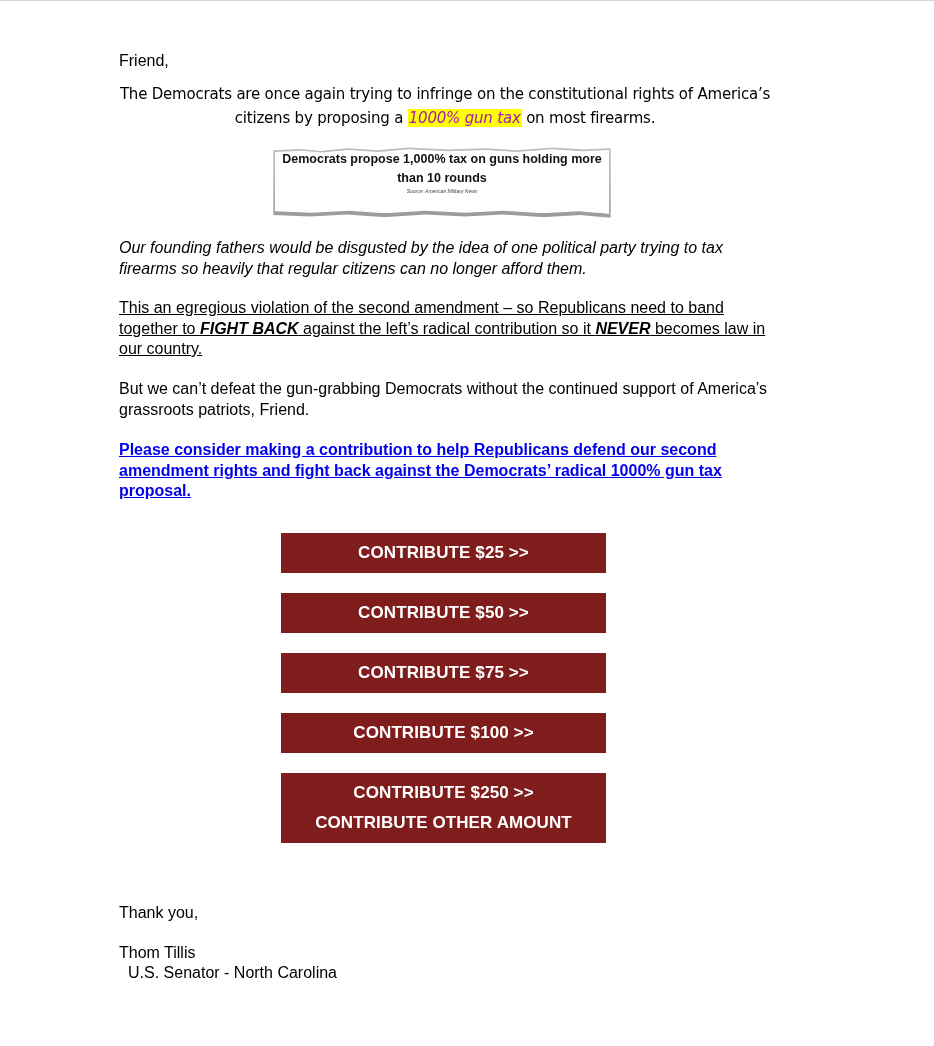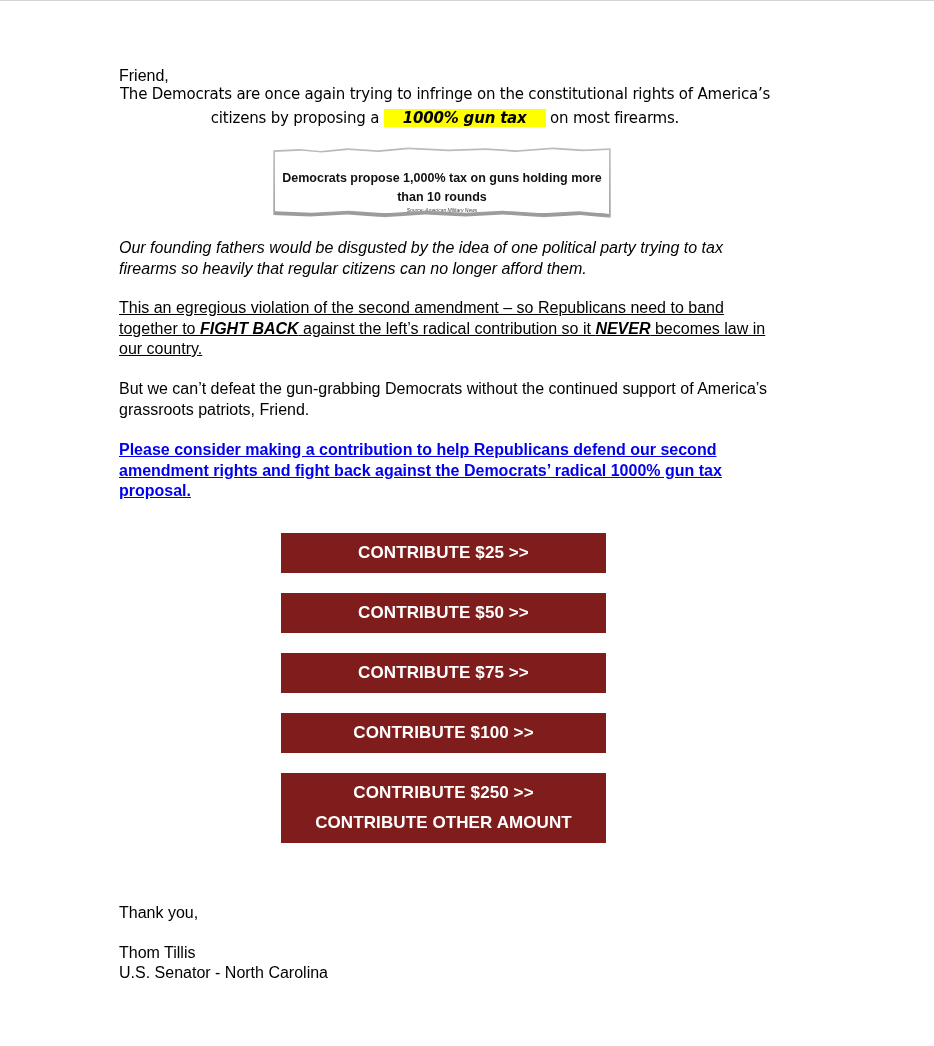--- a/index.html
+++ b/index.html
@@ -18,41 +18,41 @@
     .top-rule {
       position: absolute;
       left: 0; top: 0;
       width: 934px;
       height: 1px;
       background: #d4d4d4;
     }
     .greeting {
       position: absolute;
       left: 119px;
-      top: 66px;
+      top: 51px;
       font-size: 16px;
       line-height: 20px;
     }
     .intro {
       position: absolute;
       left: 110px;
       top: 82px;
       width: 670px;
       text-align: center;
       font-family: "DejaVu Sans", sans-serif;
       font-size: 15px;
       line-height: 24px;
       letter-spacing: -0.2px;
     }
     .highlight {
       background: #ffff00;
-      color: #000000;
-      font-weight: bold;
+      color: #a21caf;
+      font-weight: normal;
       font-style: italic;
-      padding: 0 19px;
+      padding: 0 1px;
     }
     .clipping {
       position: absolute;
       left: 275px;
       top: 148px;
       width: 334px;
       height: 66px;
       background: #ffffff;
       box-shadow: 0 3px 4px rgba(0,0,0,0.45), 0 0 2px rgba(0,0,0,0.35);
       text-align: center;
@@ -66,21 +66,21 @@
       height: 72px;
       background: linear-gradient(#bdbdbd, #9a9a9a);
       filter: blur(1px);
       clip-path: polygon(0% 6%, 8% 4%, 14% 7%, 22% 3%, 31% 6%, 40% 2%, 52% 5%, 63% 3%, 72% 6%, 83% 2%, 92% 5%, 100% 3%, 100% 100%, 91% 96%, 80% 99%, 68% 95%, 57% 98%, 45% 95%, 33% 99%, 22% 95%, 11% 98%, 0% 96%);
     }
     .clipping-headline {
       font-family: "Liberation Sans", sans-serif;
       font-weight: bold;
       font-size: 12.5px;
       line-height: 19px;
-      margin-top: 21px;
+      margin-top: 2px;
       color: #111;
     }
     .clipping-source {
       font-size: 5px;
       font-style: italic;
       color: #444;
       margin-top: 0px;
     }
     .founding {
       position: absolute;
@@ -147,21 +147,21 @@
     }
     .sig-name {
       position: absolute;
       left: 119px;
       top: 943px;
       font-size: 16px;
       line-height: 20px;
     }
     .sig-title {
       position: absolute;
-      left: 119px;
+      left: 128px;
       top: 963px;
       font-size: 16px;
       line-height: 20px;
     }
   </style>
 </head>
 <body>
 
 <div class="top-rule"></div>
 

